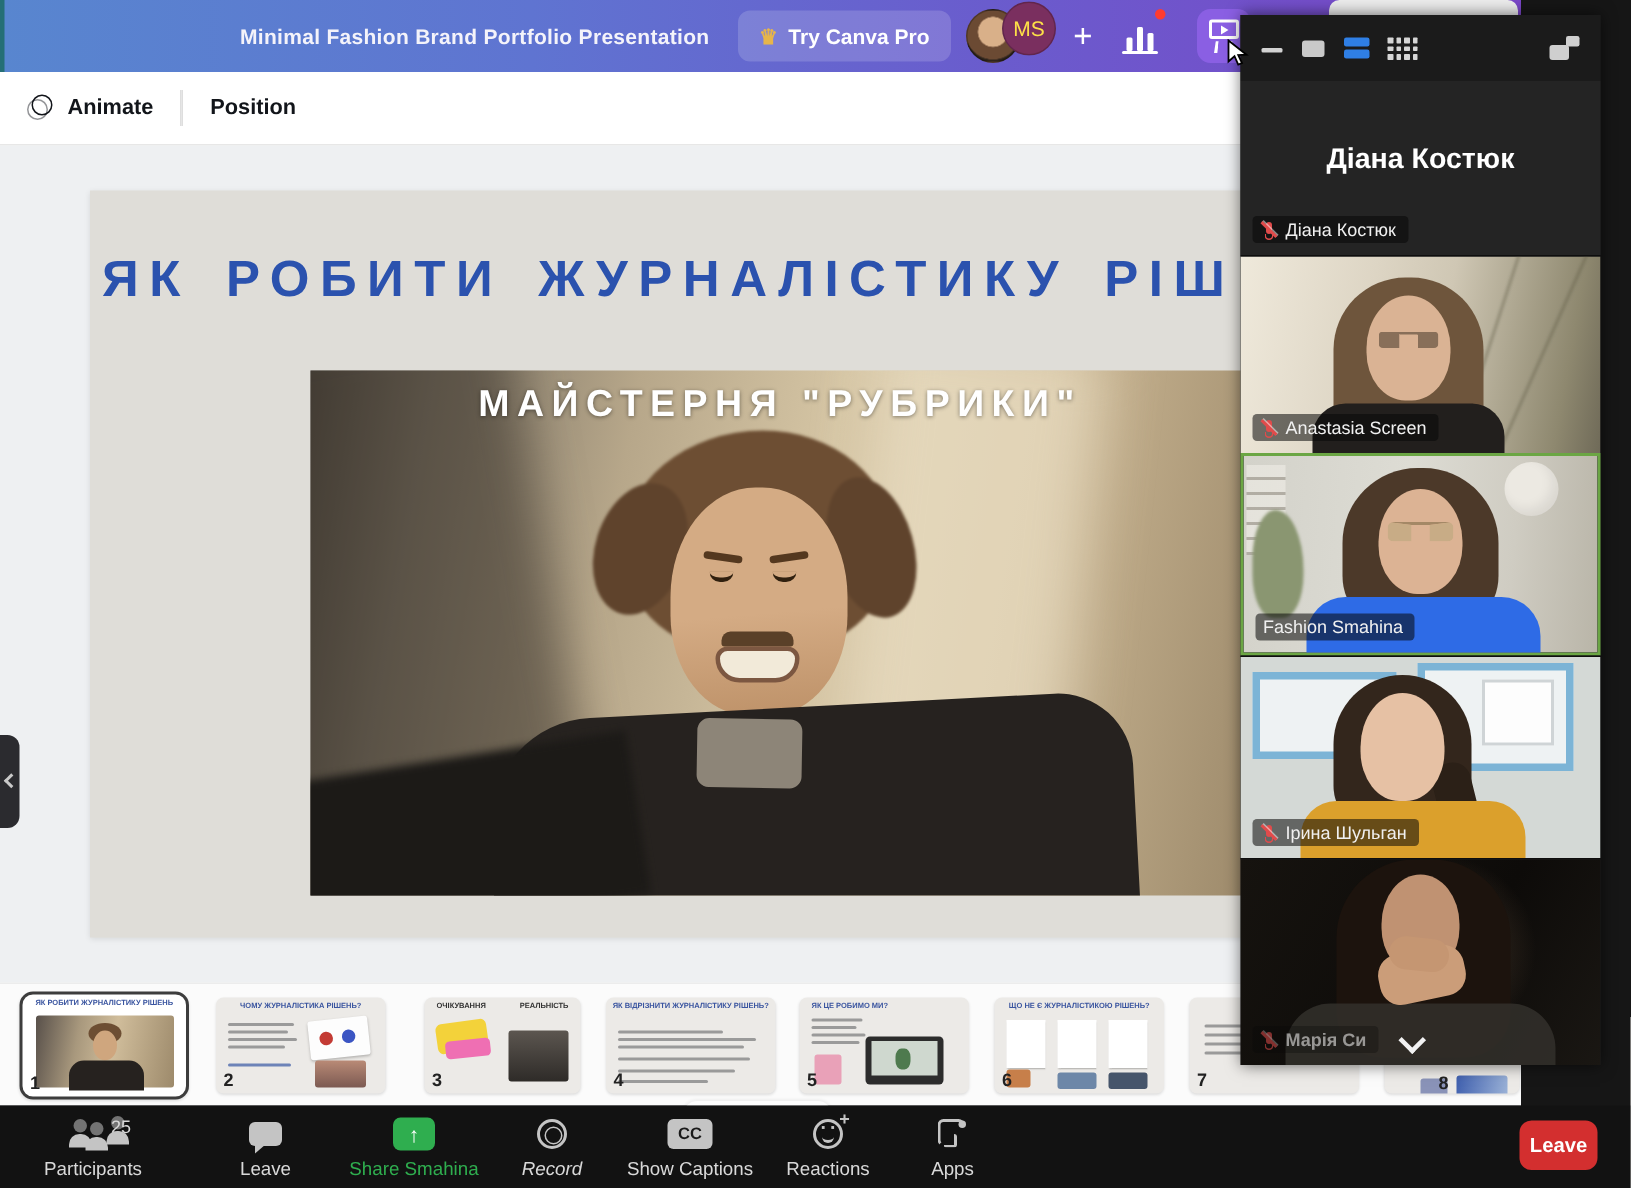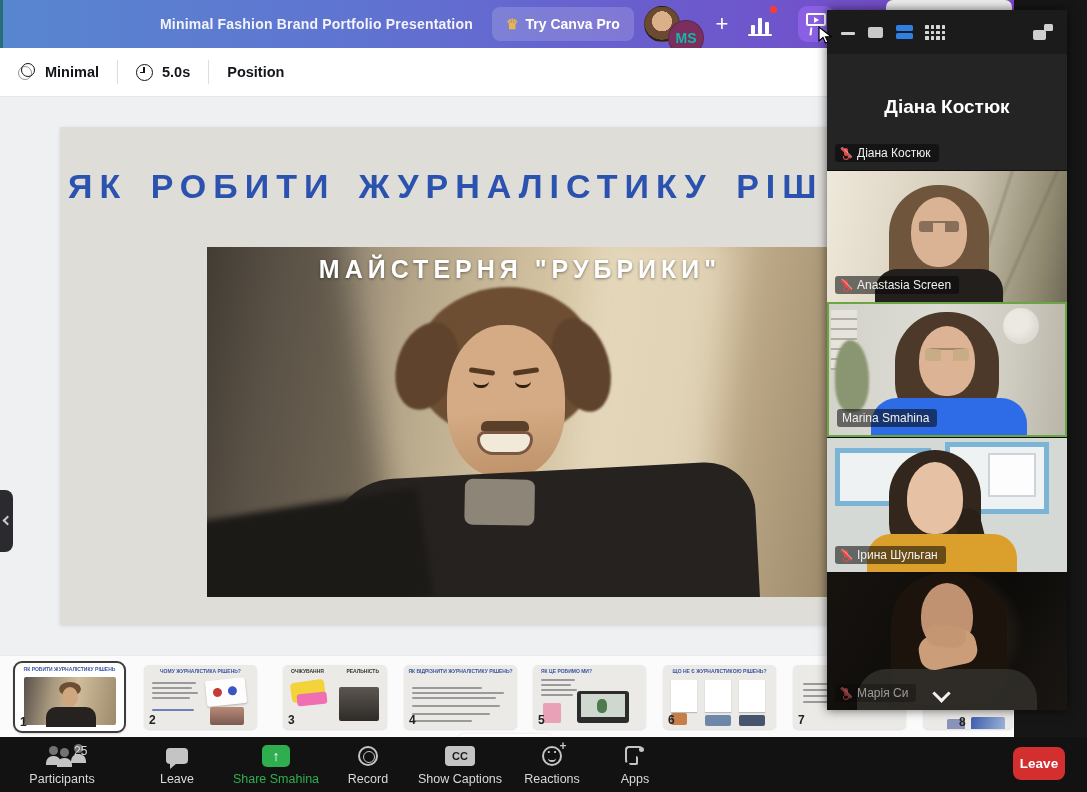--- a/index.html
+++ b/index.html
@@ -17,22 +17,22 @@
     background:#256f76; }
   .doc-title { position:absolute; left:142px; top:16px; color:#f4f3fa; font-size:14px;
     font-weight:700; letter-spacing:.2px;padding-left:18px; }
   .try-pro { position:absolute; left:492px; top:7px; height:34px; padding:0 14px;
     background:rgba(255,255,255,.16); border-radius:8px; display:flex; align-items:center;
     gap:7px; color:#fff; font-size:14px; font-weight:700; }
   .crown { color:#e7b54a; font-size:14px; line-height:1; }
   .avatar-photo { position:absolute; left:644px; top:6px; width:36px; height:36px;
     border-radius:50%; background:radial-gradient(circle at 50% 42%, #d9b089 0 38%, #6b4a33 39% 70%, #2e241c 71%);
     border:1px solid rgba(0,0,0,.25); }
-  .avatar-ms { position:absolute; left:668px; top:20px; width:36px; height:36px; border-radius:50%;
-    background:#7a2f5f; color:#14b8a6; font-size:14px; font-weight:700; display:flex;
+  .avatar-ms { position:absolute; left:668px; top:1px; width:36px; height:36px; border-radius:50%;
+    background:#7a2f5f; color:#fde047; font-size:14px; font-weight:400; display:flex;
     align-items:center; justify-content:center; border:1px solid rgba(0,0,0,.2); }
   .plus-btn { position:absolute; left:708px; top:10px; width:28px; height:28px; color:#fff;
     font-size:22px; font-weight:400; display:flex; align-items:center; justify-content:center; }
   .chart-btn { position:absolute; left:748px; top:12px; width:28px; height:24px; }
   .chart-btn i { position:absolute; bottom:2px; width:4px; background:#fff; border-radius:1px; }
   .chart-btn i:nth-child(1){ left:3px; height:9px; }
   .chart-btn i:nth-child(2){ left:10px; height:16px; }
   .chart-btn i:nth-child(3){ left:17px; height:12px; }
   .chart-btn b { position:absolute; left:0; bottom:0; width:24px; height:2px; background:#fff; border-radius:1px;}
   .notif-dot { position:absolute; left:770px; top:6px; width:7px; height:7px; border-radius:50%;
@@ -268,21 +268,21 @@
   .vt4 .hair { position:absolute; left:64px; top:0px; width:116px; height:132px; background:#1c130d;
     border-radius:52px 52px 30px 30px; }
   .vt4 .face { position:absolute; left:94px; top:10px; width:52px; height:66px; background:#c09272;
     border-radius:50% 50% 46% 46%; }
   .vt4 .hands { position:absolute; left:92px; top:60px; width:58px; height:34px; background:#cb9d79;
     border-radius:14px; transform:rotate(-12deg); }
   .vt4 .hands::after { content:""; position:absolute; left:10px; top:-8px; width:40px; height:22px;
     background:#c59672; border-radius:12px; transform:rotate(18deg); }
   .vt4 .body { position:absolute; left:30px; top:96px; width:180px; height:44px; background:#33302b;
     border-radius:30px 30px 0 0; opacity:.85; }
-  .vt4 .chip { opacity:.55; }
+  .vt4 .chip { opacity:.55;font-weight:bold; }
   .more-chev { position:absolute; left:108px; bottom:10px; width:13px; height:13px;
     border-left:3px solid #f2f2f2; border-bottom:3px solid #f2f2f2; transform:rotate(-45deg); z-index:4; }
 
   
   .cursor { position:absolute; left:818px; top:26px; z-index:10; }
 </style>
 </head>
 <body>
 
 <div class="share">
@@ -308,27 +308,23 @@
       <span class="easel-legs"></span>
     </div>
   </div>
 
   <div class="canva-toolbar">
     <div class="tb-item">
       <span class="animate-icon">
           <span></span>
           <span></span>
         </span>
-      <span>Minimal</span>
+      <span>Animate</span>
     </div>
     <div class="tb-sep"></div>
-    <div class="tb-item">
-      <span class="clock-icon"></span>
-      <span>5.0s</span>
-    </div>
     <div class="tb-sep"></div>
     <div class="tb-item">
       <span>Position</span>
     </div>
   </div>
 
   <div class="canvas-area">
     <div class="slide">
       <div class="slide-title" style="color: rgb(43, 82, 174);">ЯК РОБИТИ ЖУРНАЛІСТИКУ РІШ</div>
       <div class="photo">
@@ -469,21 +465,21 @@
 
   <div class="tool" style="left:228px;">
     <div class="ic">
         <span class="share-ic" style="background: rgb(47, 174, 79);">
       <b>↑</b>
         </span>
       </div>
     <span class="lbl" style="color: rgb(47, 174, 79);">Share Smahina</span>
   </div>
 
-  <div class="tool" style="left:320px;">
+  <div class="tool" style="left:320px;font-style:italic;">
     <div class="ic">
         <span class="rec-ic"></span>
       </div>
     <span class="lbl">Record</span>
   </div>
 
   <div class="tool" style="left:412px;">
     <div class="ic">
         <span class="cc-ic">CC</span>
       </div>
@@ -568,21 +564,21 @@
   <div class="vtile vt2">
     <div class="bg"></div>
     <div class="frames"></div>
     <div class="plant"></div>
     <div class="lantern"></div>
     <div class="hair"></div>
     <div class="face"></div>
     <div class="glasses"></div>
     <div class="body"></div>
     <div class="chip">
-      <span>Marina Smahina</span>
+      <span>Fashion Smahina</span>
     </div>
   </div>
 
   <div class="vtile vt3">
     <div class="bg"></div>
     <div class="win w1"></div>
     <div class="win w2"></div>
     <div class="hair"></div>
     <div class="tail"></div>
     <div class="face"></div>

